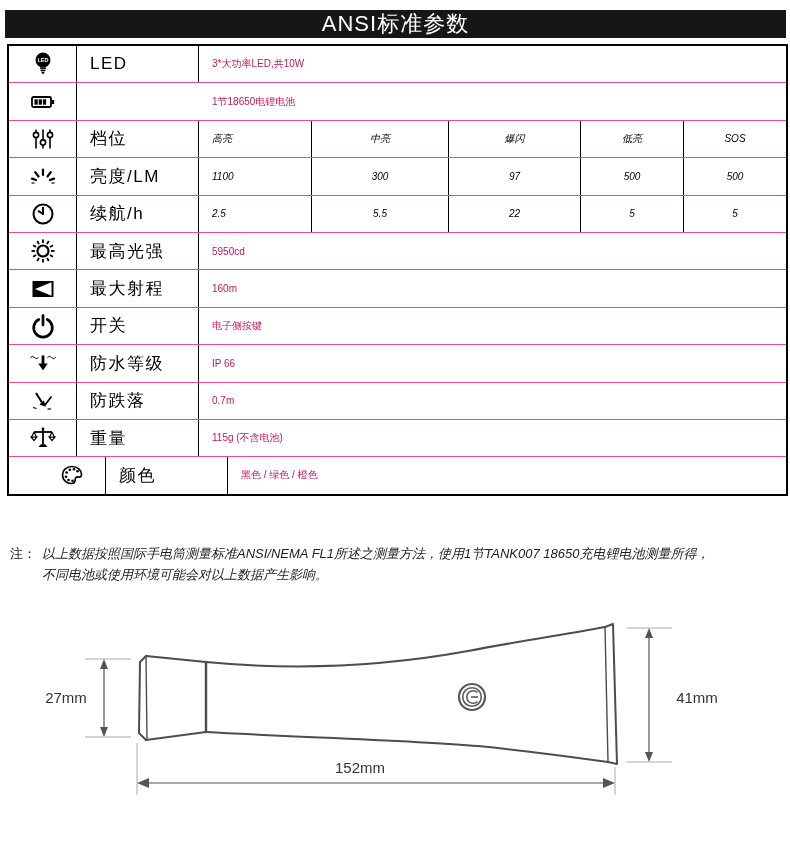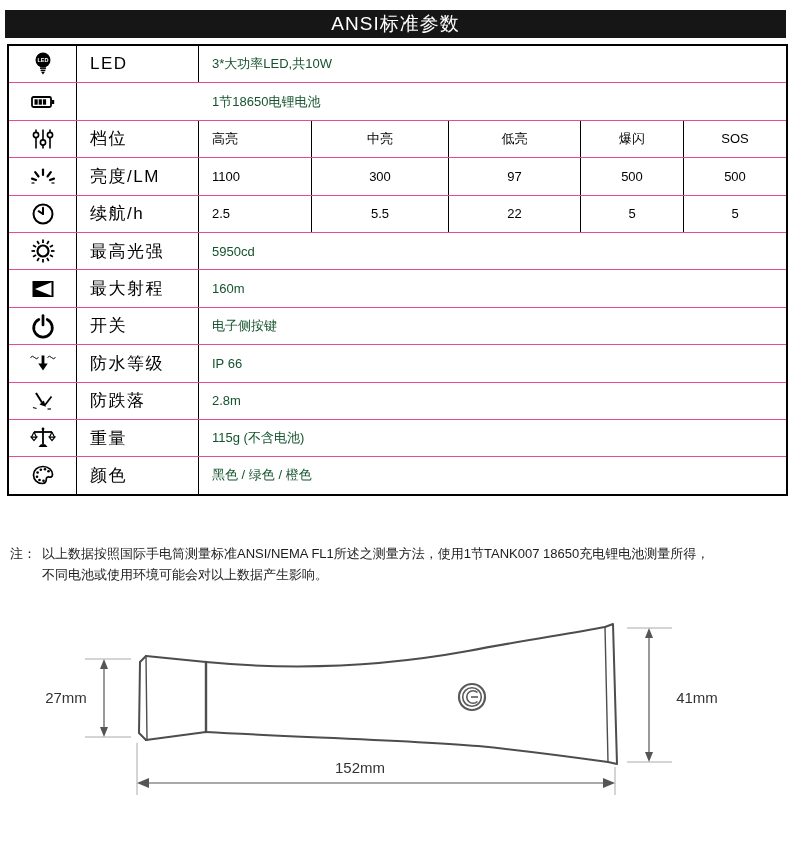--- a/index.html
+++ b/index.html
@@ -2,41 +2,41 @@
 <html><head>
 <meta charset="utf-8">
 <style>
   html,body{margin:0;padding:0;background:#fff;}
   .page{position:relative;width:790px;height:845px;background:#fff;
         font-family:"Liberation Sans","DejaVu Sans",sans-serif;color:#000;overflow:hidden;}
 
   
   .title-bar{position:absolute;left:5px;right:4px;top:10px;height:28px;background:#161616;
              display:flex;align-items:center;justify-content:center;}
-  .title-bar span{color:#fff;font-size:19px;letter-spacing:1px;}
+  .title-bar span{color:#fff;font-size:22px;letter-spacing:1px;}
 
   
   .spec-table{position:absolute;left:7px;top:44px;width:777px;border:2px solid #000;background:#fff;}
   .row{display:grid;grid-template-columns:68px 122px 113px 137px 132px 103px 1fr;
        height:36.4px;border-bottom:1px solid #ec4899;}
-  .row:last-child{border-bottom:none;}
+  .row:last-child{border-bottom:none;padding-left:29px;}
   .cell{display:flex;align-items:center;min-width:0;}
   .icon-cell{justify-content:center;border-right:1px solid #000;}
   .label-cell{padding-left:13px;border-right:1px solid #000;font-size:17px;letter-spacing:1.5px;}
-  .merged{grid-column:3/8;padding-left:13px;font-size:13px;color:#14532d;}
-  .vcell{border-right:1px solid #000;font-size:13px;justify-content:center;}
+  .merged{grid-column:3/8;padding-left:13px;font-size:10px;color:#be185d;}
+  .vcell{border-right:1px solid #000;font-size:10px;justify-content:center;font-style:italic;}
   .vcell:last-child{border-right:none;}
   .vcell.first{justify-content:flex-start;padding-left:13px;}
   .icon-cell svg{display:block;}
 
   
   .note{position:absolute;top:543px;left:10px;width:774px;display:flex;font-size:13px;
         color:#1c1c1c;line-height:1.65;}
   .note-prefix{flex:0 0 32px;}
-  .note-text{flex:1;}
+  .note-text{flex:1;font-style:italic;}
 
   
   .diagram{position:absolute;left:0;top:606px;width:790px;height:225px;}
   .dim-label{font-size:15px;fill:#333;}
 </style>
 </head>
 <body>
 
 <div class="page">
 
@@ -82,22 +82,22 @@
               <line x1="20" y1="3.5" x2="20" y2="22.5"></line>
               <circle cx="6" cy="9" r="2.6"></circle>
               <circle cx="13" cy="16.5" r="2.6"></circle>
               <circle cx="20" cy="9" r="2.6"></circle>
             </g>
           </svg>
       </div>
       <div class="cell label-cell">档位</div>
       <div class="cell vcell first">高亮</div>
       <div class="cell vcell">中亮</div>
+      <div class="cell vcell">爆闪</div>
       <div class="cell vcell">低亮</div>
-      <div class="cell vcell">爆闪</div>
       <div class="cell vcell">SOS</div>
     </div>
 
     <div class="row">
       <div class="cell icon-cell">
         <svg width="26" height="26" viewBox="0 0 26 26">
             <g stroke="#000" stroke-width="2.2" stroke-linecap="round">
               <line x1="13" y1="12" x2="13" y2="6.5"></line>
               <line x1="17.5" y1="13.5" x2="20.8" y2="9.2"></line>
               <line x1="8.5" y1="13.5" x2="5.2" y2="9.2"></line>
@@ -203,21 +203,21 @@
             <line x1="6" y1="5" x2="12" y2="14.5" stroke="#000" stroke-width="2"></line>
             <polygon points="9.5,16.5 16,18.8 13.8,12.5" fill="#000"></polygon>
             <line x1="15" y1="17" x2="21.5" y2="8.5" stroke="#000" stroke-width="1.7"></line>
             <g stroke="#000" stroke-width="1.2">
               <line x1="3" y1="19.5" x2="6.5" y2="20.5"></line>
               <line x1="17.5" y1="21" x2="21" y2="21"></line>
             </g>
           </svg>
       </div>
       <div class="cell label-cell">防跌落</div>
-      <div class="cell merged">2.8m</div>
+      <div class="cell merged">0.7m</div>
     </div>
 
     <div class="row">
       <div class="cell icon-cell">
         <svg width="26" height="26" viewBox="0 0 26 26">
             <g stroke="#000" stroke-width="1.8" fill="none">
               <line x1="13" y1="4.5" x2="13" y2="19.5"></line>
               <line x1="4" y1="7" x2="22" y2="7"></line>
             </g>
             <g stroke="#000" stroke-width="1.2" fill="none">

